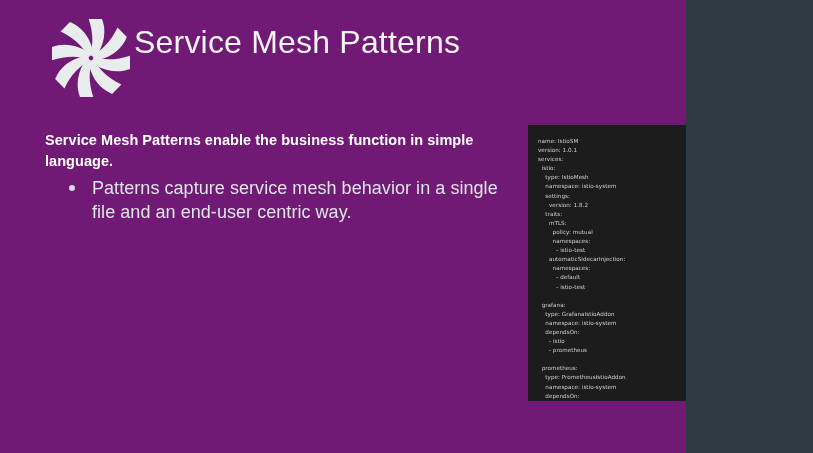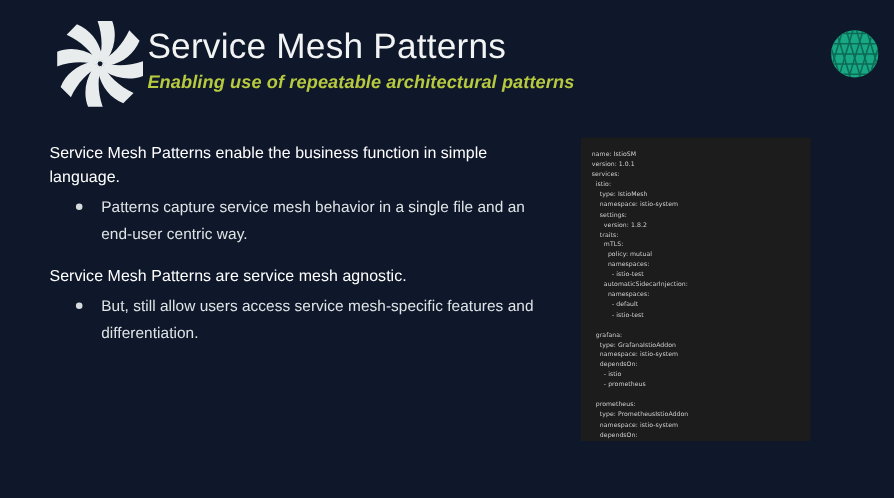--- a/index.html
+++ b/index.html
@@ -2,23 +2,23 @@
 <html><head>
 <meta charset="utf-8">
 <style>
   html, body {
     margin: 0;
     padding: 0;
     background: #2f3b42;
   }
   .slide {
     position: relative;
-    width: 813px;
+    width: 686px;
     height: 453px;
-    background: #0f172a;
+    background: #701a75;
     overflow: hidden;
     font-family: "Liberation Sans", sans-serif;
     box-sizing: border-box;
   }
 
   
   .header {
     position: absolute;
     left: 0;
     top: 0;
@@ -73,42 +73,42 @@
     position: absolute;
     left: 45px;
     top: 130px;
     width: 455px;
   }
   .point-group { margin-bottom: 17px; }
   .point-group:last-child { margin-bottom: 0; }
 
   .point-heading {
     font-size: 14.5px;
-    font-weight: normal;
+    font-weight: bold;
     color: #ffffff;
     line-height: 21px;
     letter-spacing: 0.05px;
   }
   .bullet-row {
     display: flex;
     align-items: flex-start;
     margin-top: 4px;
     padding-left: 24px;
   }
   .bullet-dot {
     flex: 0 0 auto;
     width: 6px;
     height: 6px;
     border-radius: 50%;
     background: #d6dcde;
     margin-top: 9px;
     margin-right: 17px;
   }
   .bullet-text {
-    font-size: 14px;
+    font-size: 18px;
     color: #dfe4e6;
     line-height: 24px;
     letter-spacing: 0.05px;
   }
 
   
   .code-panel {
     position: absolute;
     left: 528px;
     top: 125px;
@@ -164,21 +164,20 @@
             <g transform="rotate(315)">
               <path d="M0,-3 C14,-9 26,-22 34,-39 L46,-27 C40,-12 27,-2 11,2 Z"></path>
             </g>
           </g>
         </g>
       </svg>
     </div>
 
     <div class="title-block">
       <div class="slide-title">Service Mesh Patterns</div>
-      <div class="slide-subtitle">Enabling use of repeatable architectural patterns</div>
     </div>
 
     <div class="corner-mark">
       <svg viewBox="0 0 100 100" xmlns="http://www.w3.org/2000/svg">
         <defs>
           <clipPath id="circClip">
               <circle cx="50" cy="50" r="37"></circle>
             </clipPath>
         </defs>
         <circle cx="50" cy="50" r="37" fill="#18a884"></circle>
@@ -195,27 +194,20 @@
   <div class="content">
 
     <div class="point-group">
       <div class="point-heading">Service Mesh Patterns enable the business function in simple language.</div>
       <div class="bullet-row">
         <span class="bullet-dot"></span>
         <span class="bullet-text">Patterns capture service mesh behavior in a single file and an end-user centric way.</span>
       </div>
     </div>
 
-    <div class="point-group">
-      <div class="point-heading">Service Mesh Patterns are service mesh agnostic.</div>
-      <div class="bullet-row">
-        <span class="bullet-dot"></span>
-        <span class="bullet-text">But, still allow users access service mesh-specific features and differentiation.</span>
-      </div>
-    </div>
 
     <div class="point-group">
     </div>
 
   </div>
 
   <div class="code-panel" id="code-panel">
   <div class="code-line">name: IstioSM</div>
       <div class="code-line">version: 1.0.1</div>
       <div class="code-line">services:</div>

